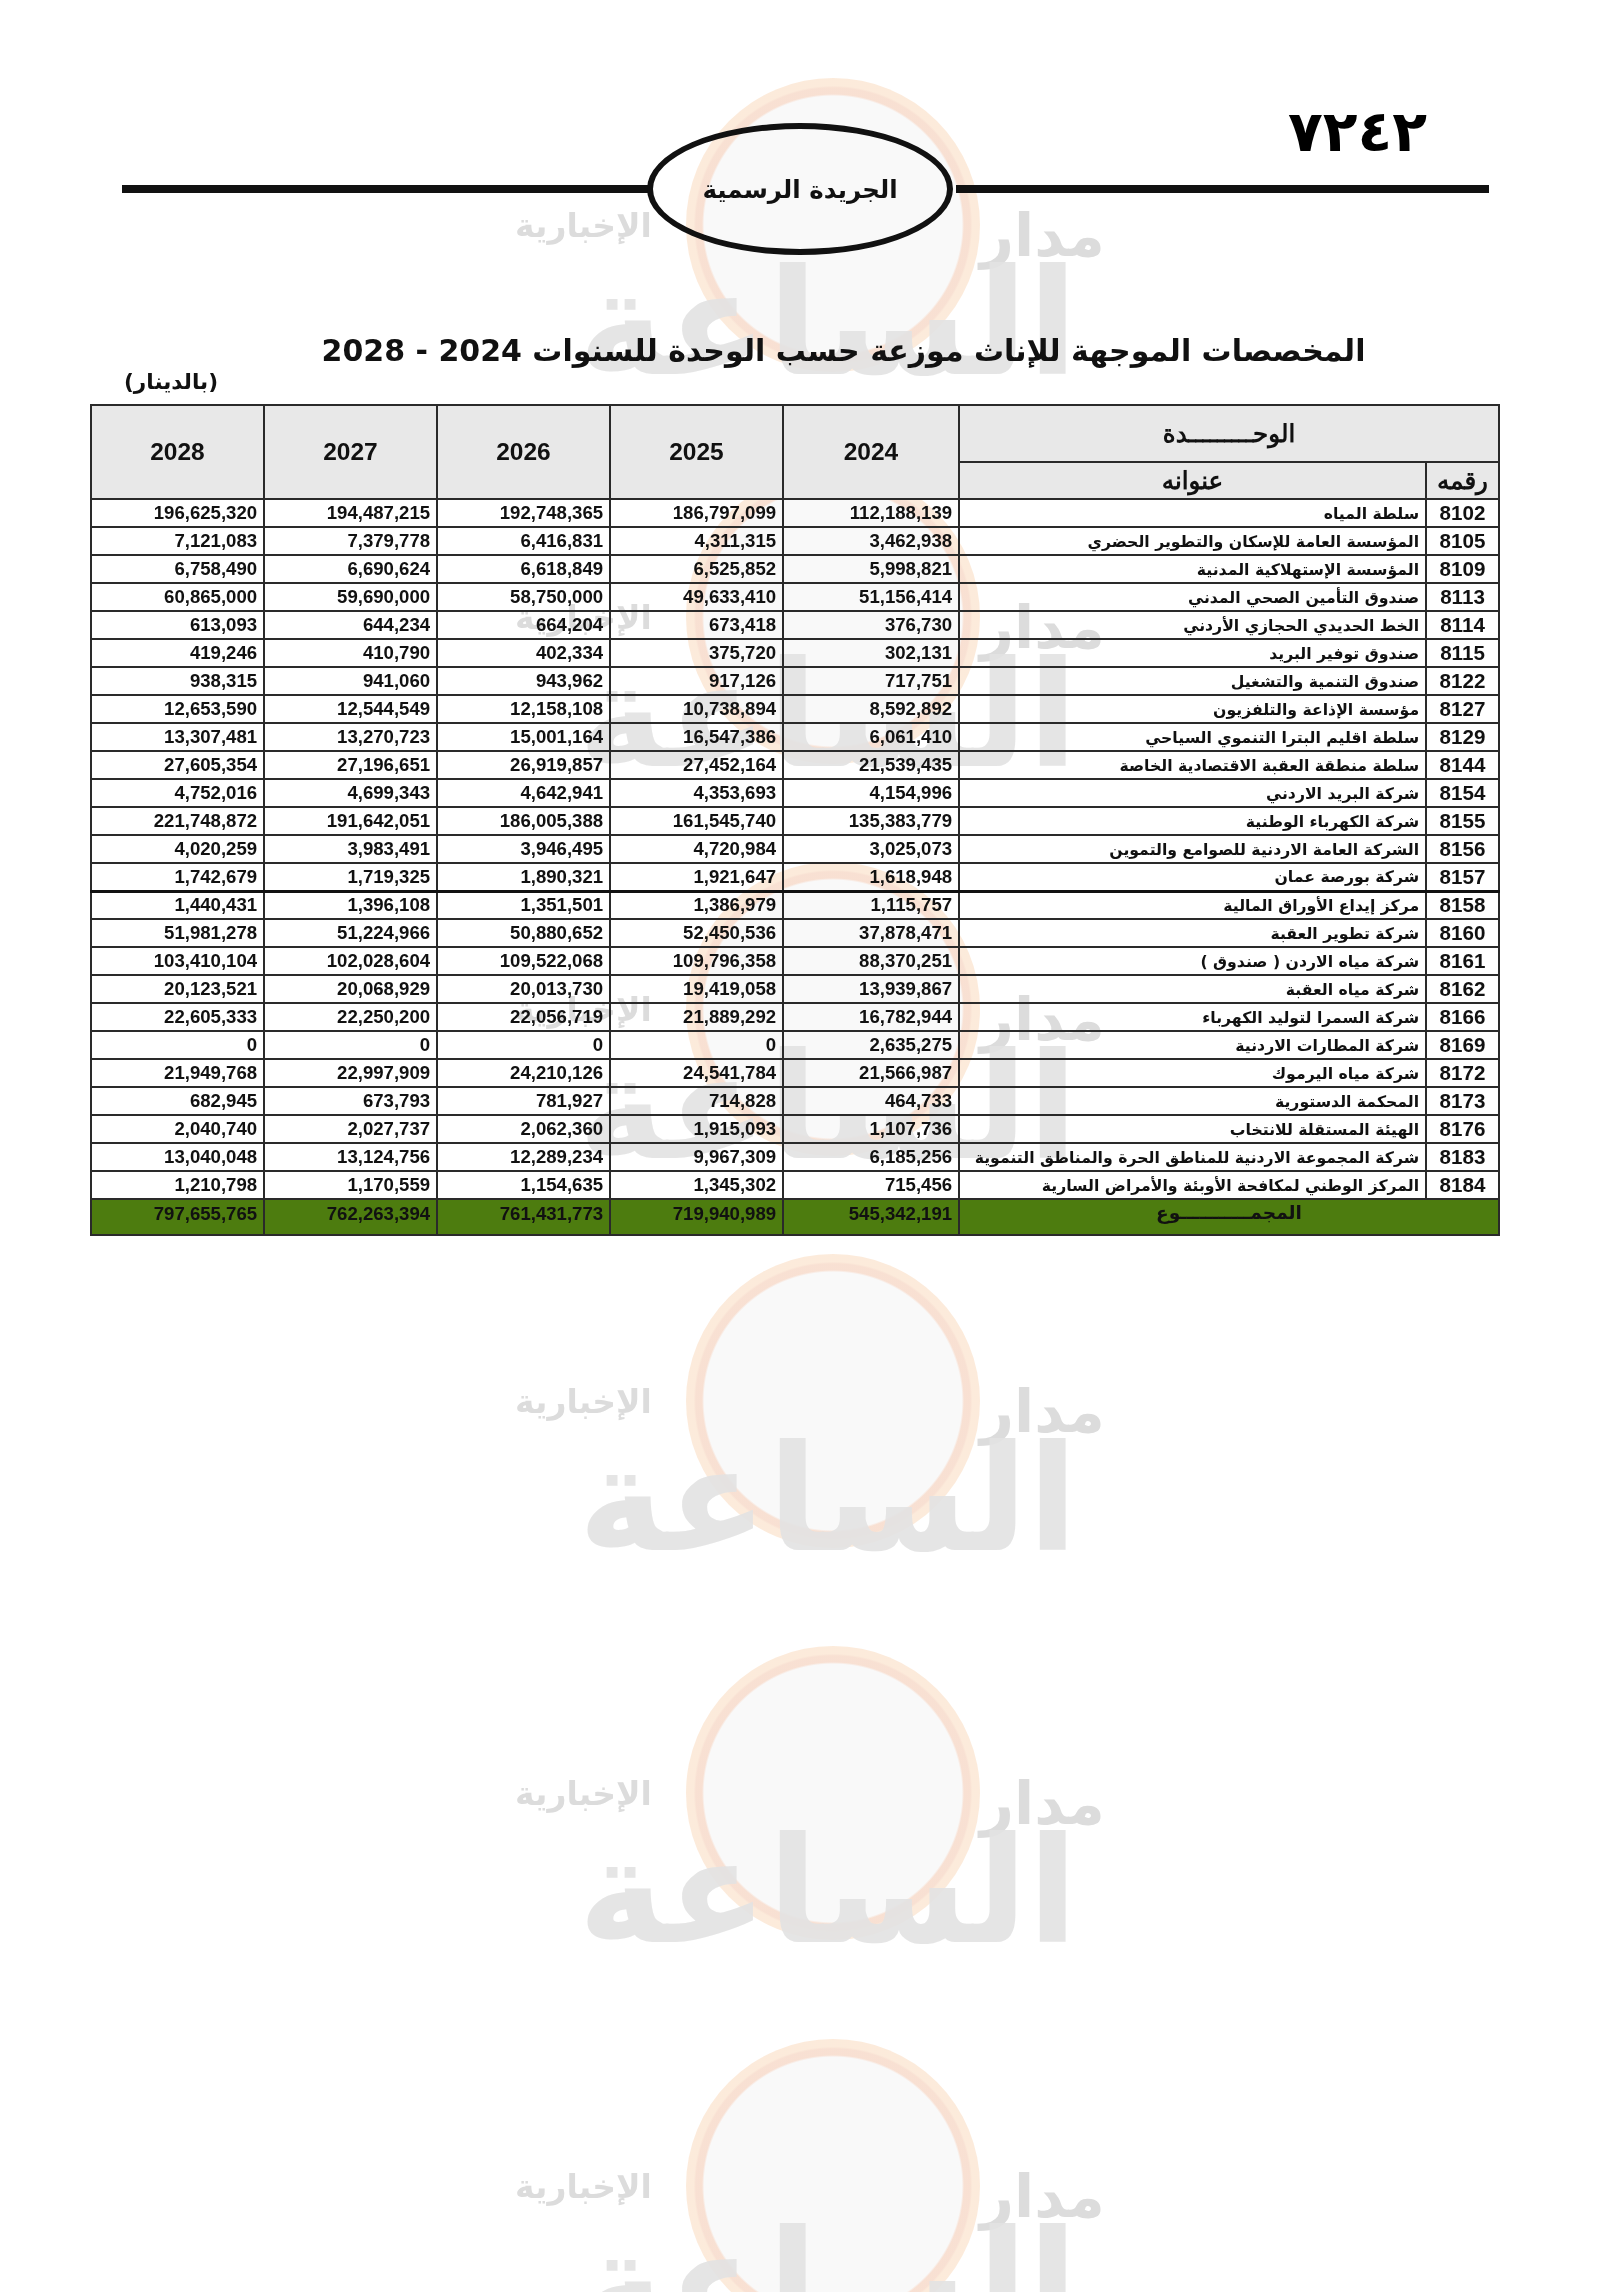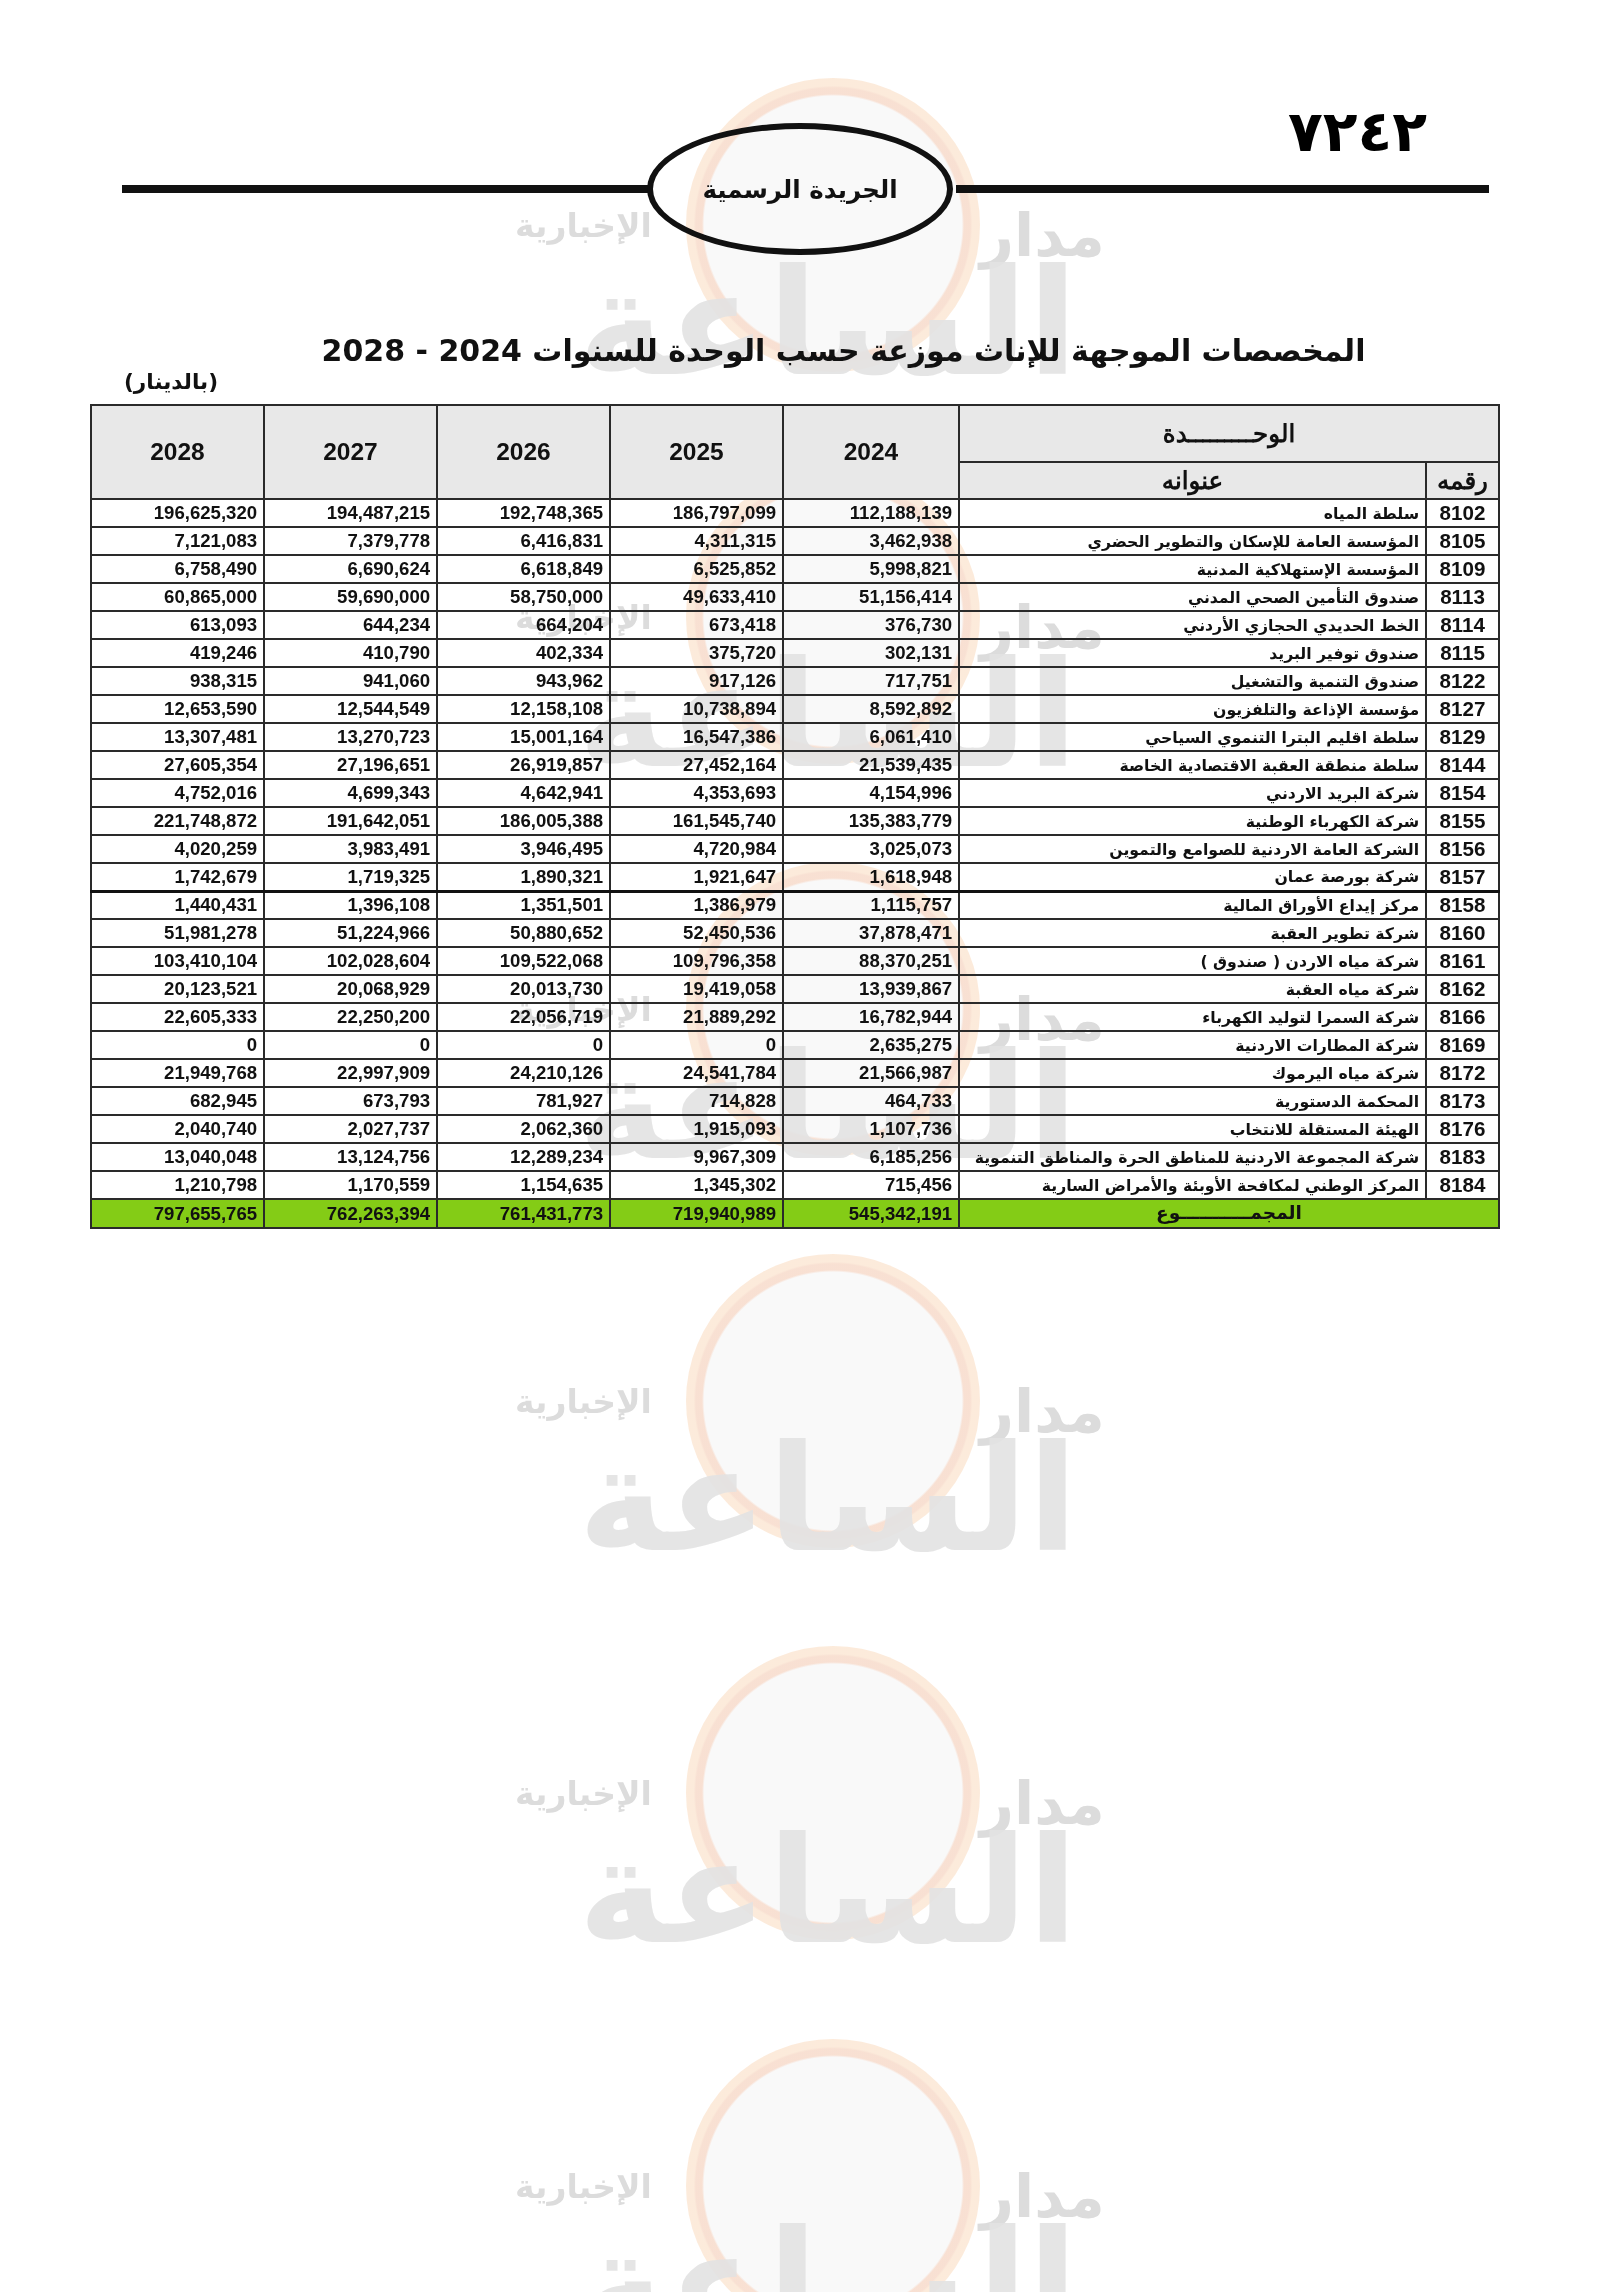--- a/index.html
+++ b/index.html
@@ -38,21 +38,21 @@
   table.data { position:absolute; left:90px; top:404px; width:1409px; border-collapse:collapse; table-layout:fixed; }
   table.data td, table.data th { border:2px solid #2a2a2a; padding:0 5.9px; box-sizing:border-box; }
   table.data th { background:#e8e8e8; font:bold 24.5px "Liberation Sans", sans-serif; }
   table.data td { height:28px; font:bold 18.6px "Liberation Sans", sans-serif; line-height:24.5px; }
   td.num { text-align:right; }
   td.name { text-align:right; direction:rtl; font:bold 15.7px "DejaVu Sans", sans-serif !important; }
   td.code { text-align:center; font:bold 20.6px "Liberation Sans", sans-serif !important; }
   th.unit-h { font:bold 23.5px "DejaVu Sans", sans-serif; direction:rtl; height:57px;margin-left:12px; }
   th.sub-h { font:bold 23.5px "DejaVu Sans", sans-serif; direction:rtl; height:37px; }
   tr.sep td { border-top:3.9px solid #111; }
-  tr.total td { background:#84cc16; height:28px; vertical-align:top; padding-top:2px; }
+  tr.total td { background:#4d7c0f; height:36px; vertical-align:top; padding-top:2px; }
   tr.total td.label { text-align:center; direction:rtl; font:bold 18.6px "DejaVu Sans", sans-serif; }
 </style>
 </head>
 <body>
 
 <div class="wm" style="top:39px;">
   <div class="ring"></div>
   <div class="mid-l">الإخبارية</div>
   <div class="mid-r">مدار</div>
   <div class="big">الساعة</div>

